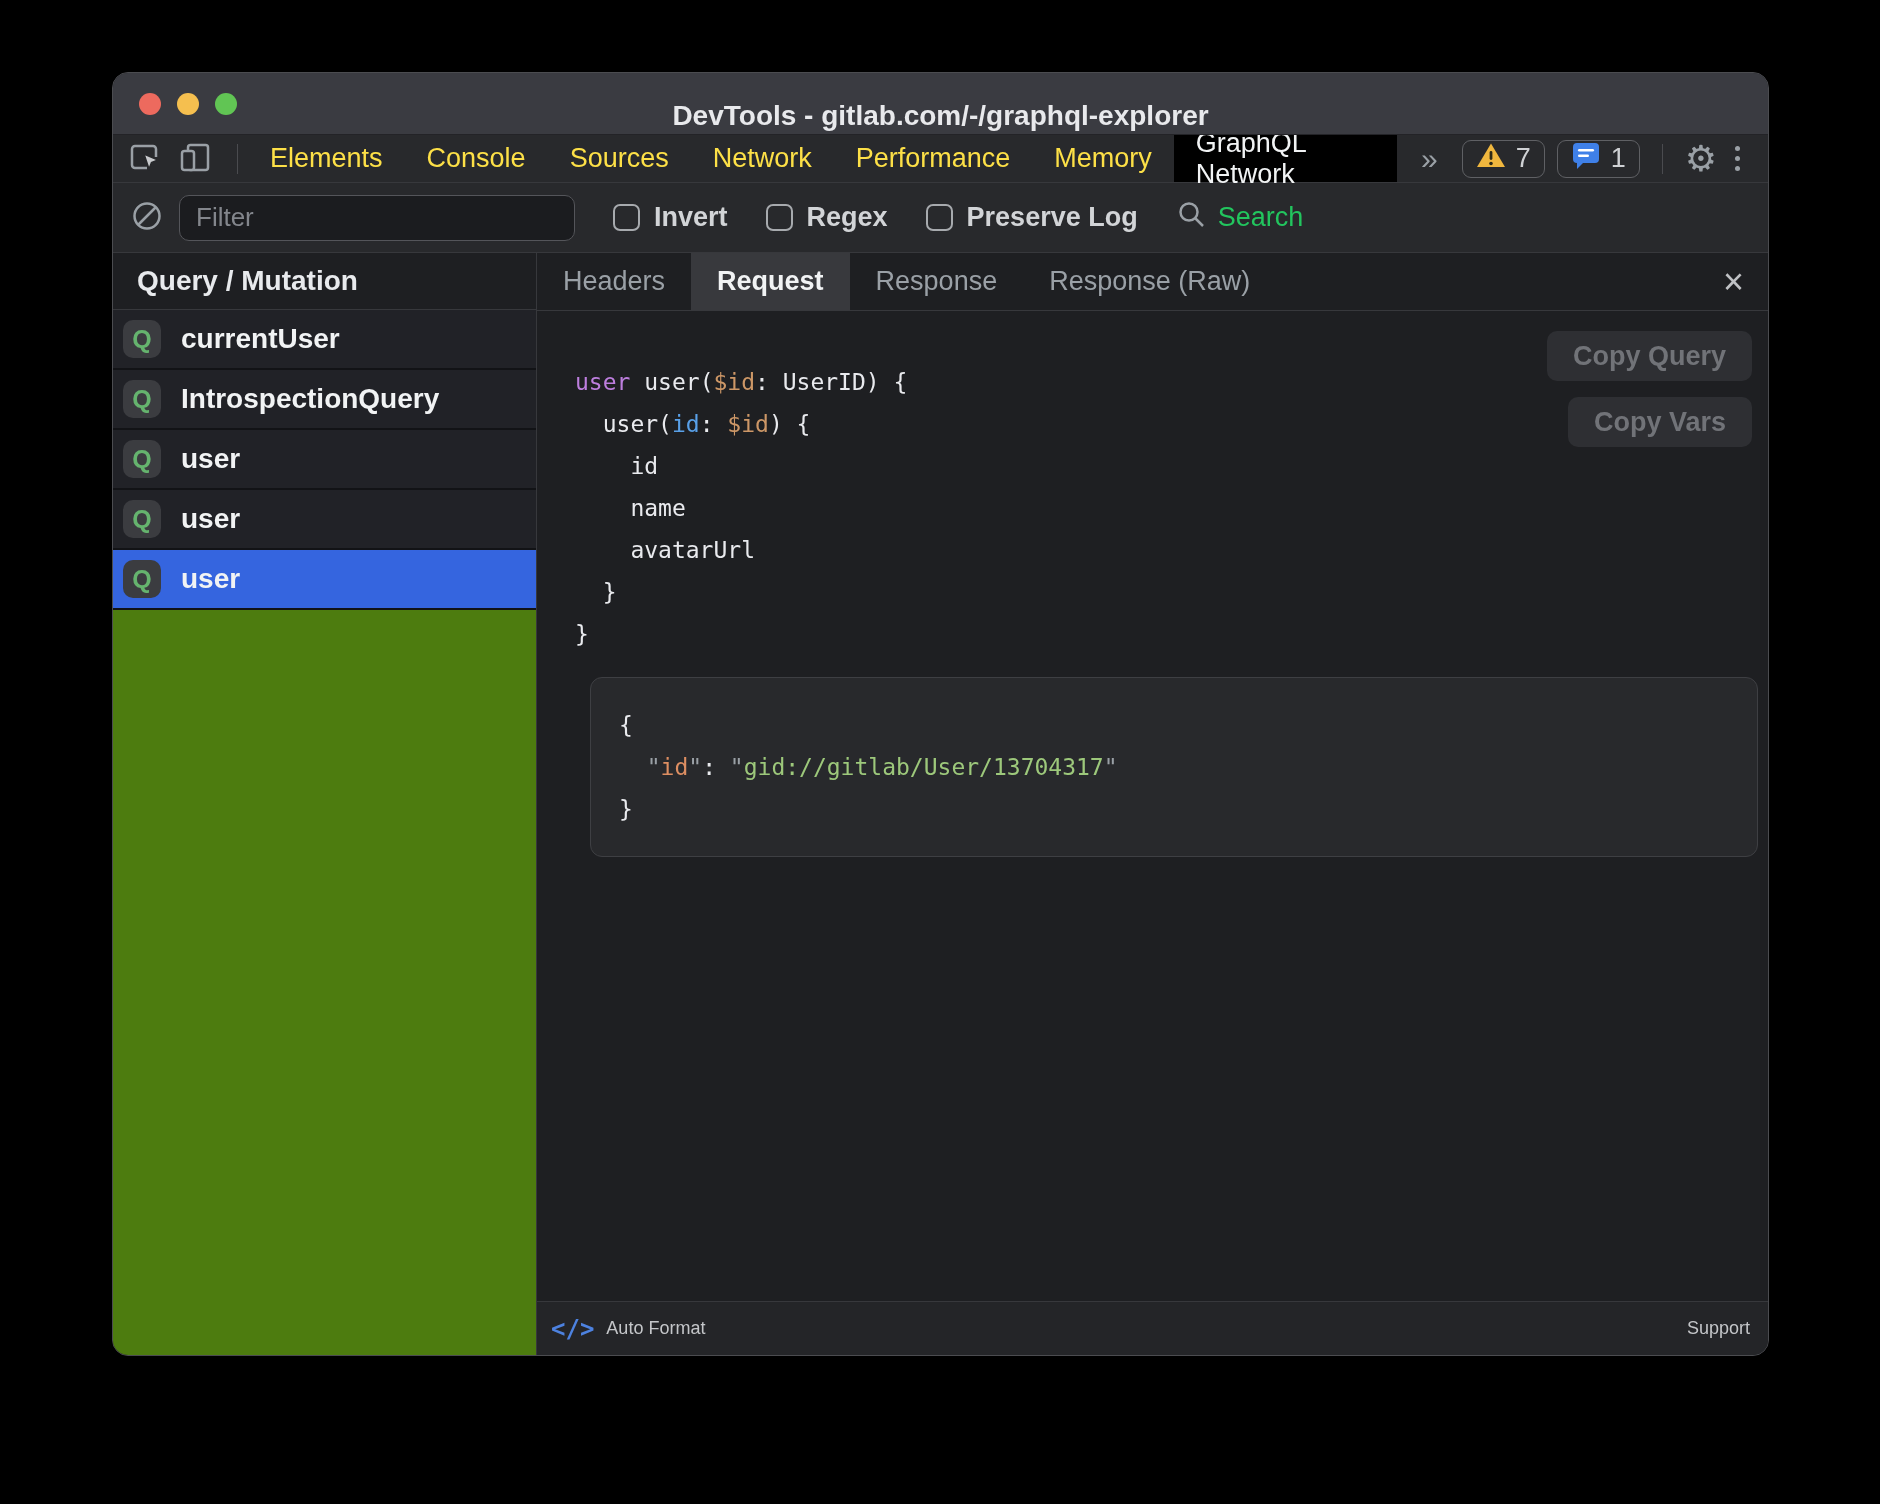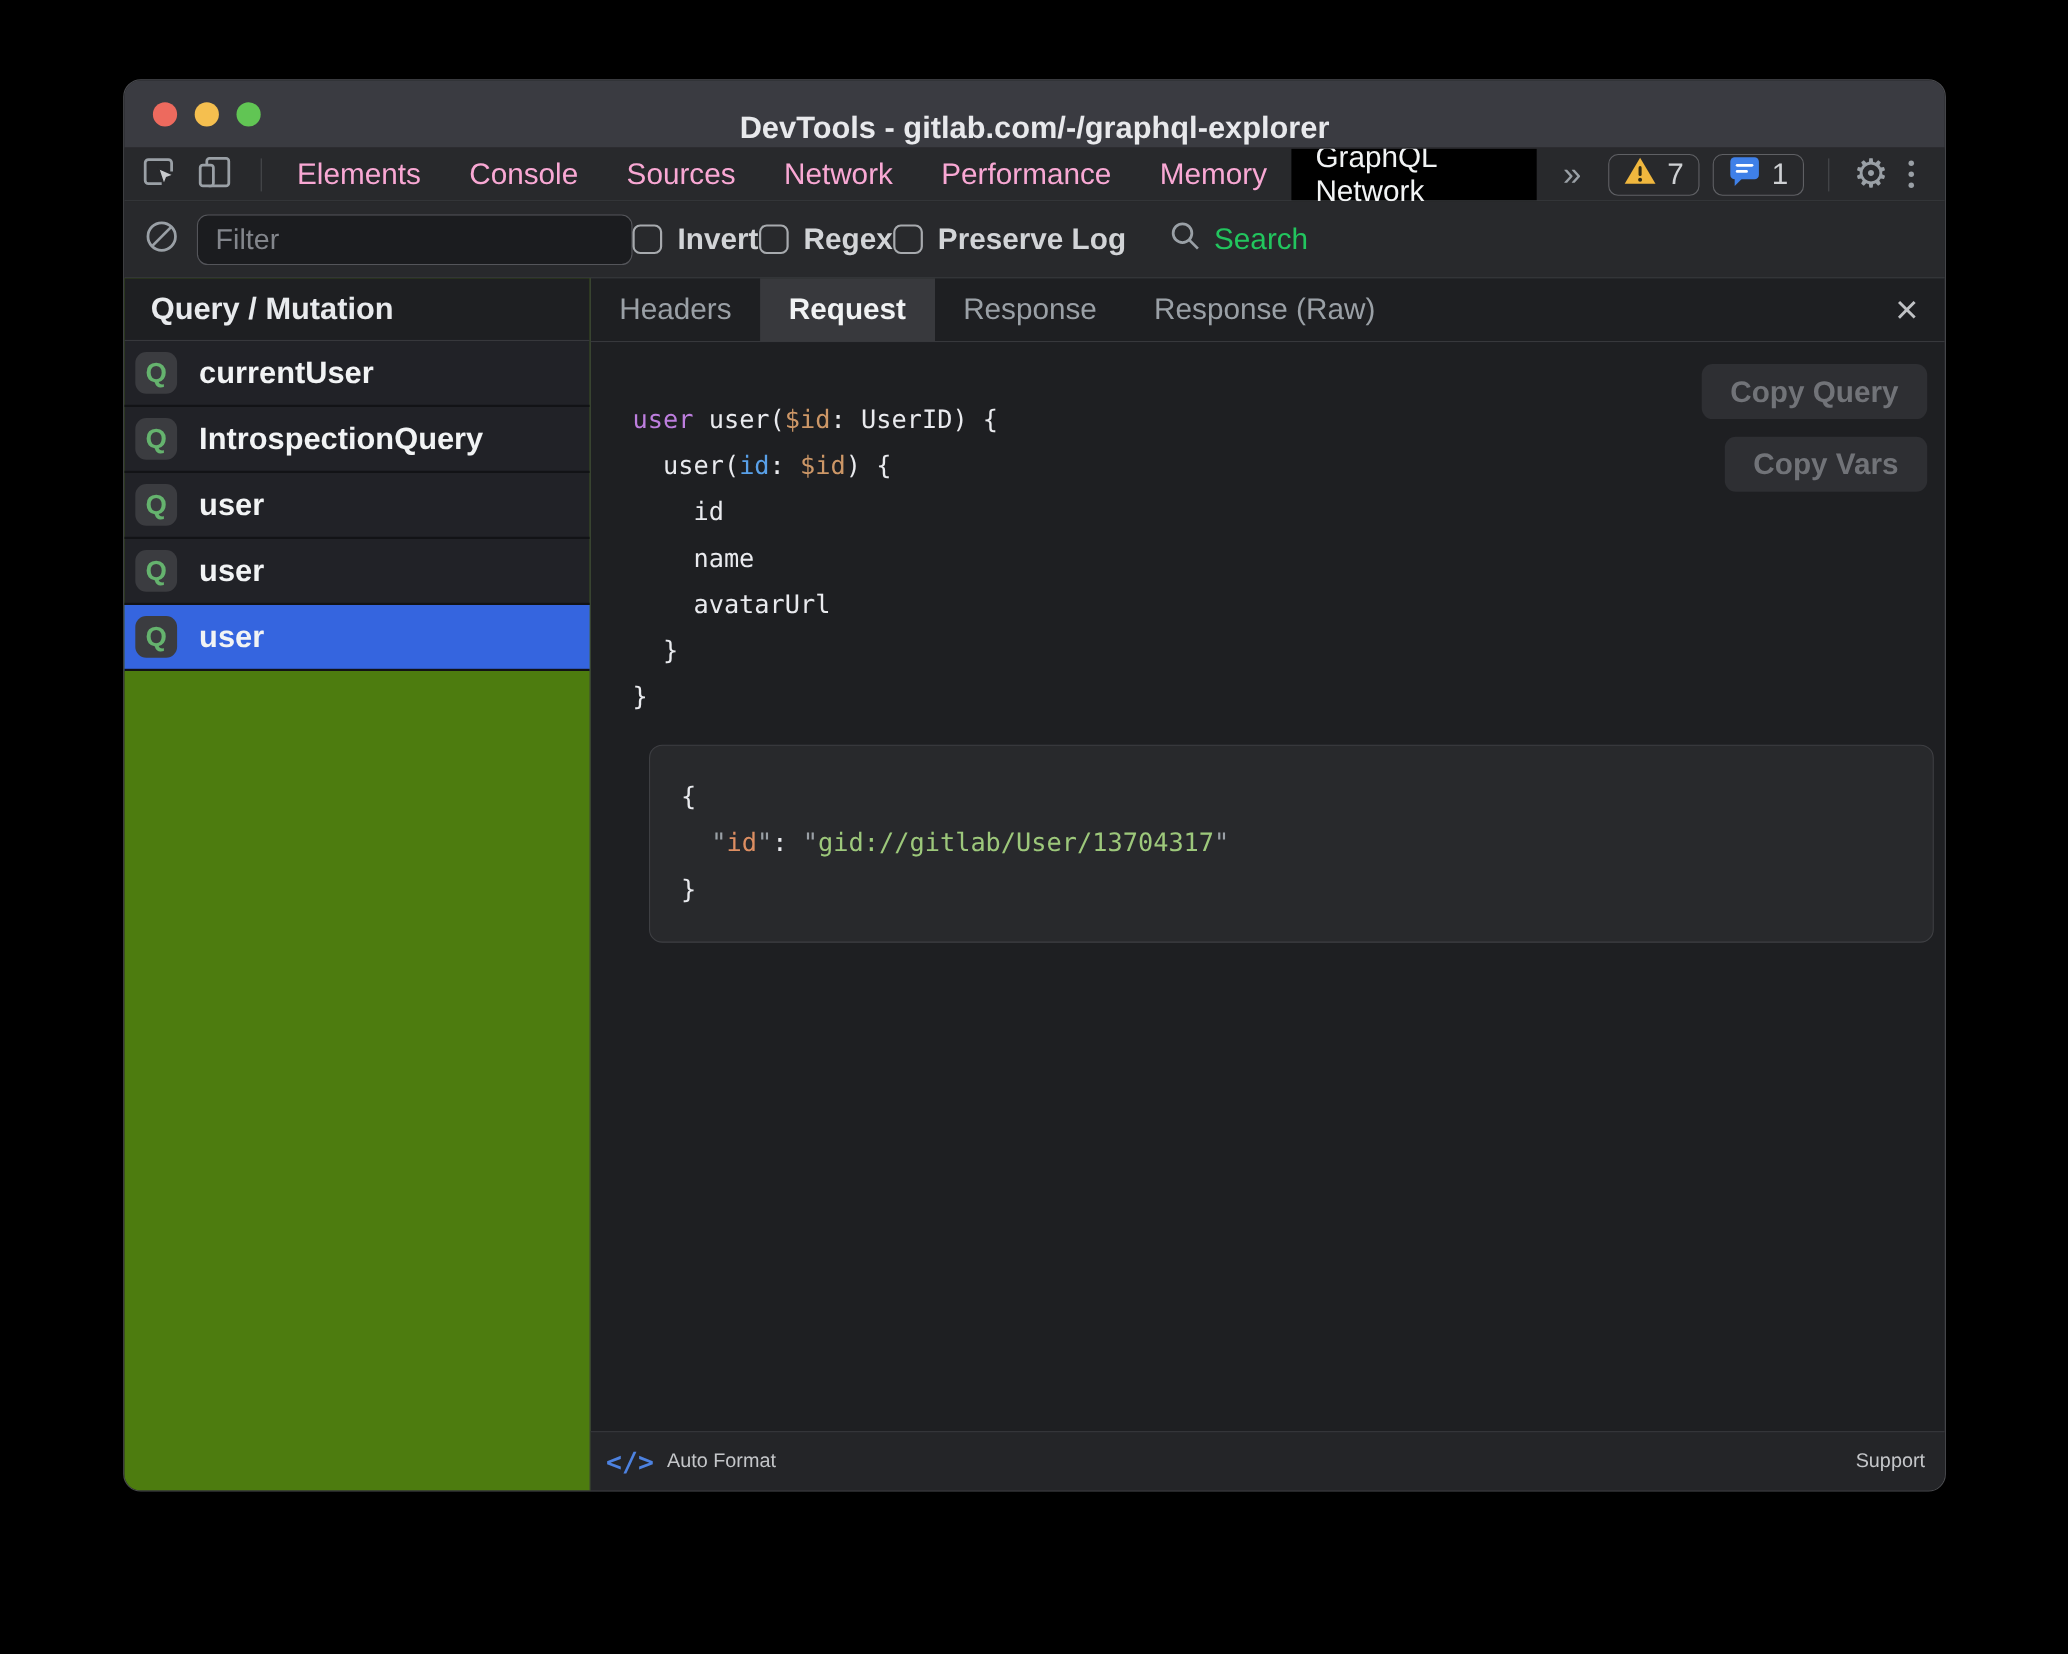--- a/index.html
+++ b/index.html
@@ -17,40 +17,40 @@
   .light { width:22px; height:22px; border-radius:50%; }
   .win-title { position:absolute; left:0; right:0; text-align:center;
                color:#e8e9ec; font-size:28px; font-weight:bold;margin-top:24px; }
 
   
   .toolbar { height:48px; flex:0 0 48px; background:#28292c; border-bottom:1px solid #37383c;
              display:flex; align-items:stretch; }
   .tool-icons { display:flex; align-items:center; padding-left:14px; gap:14px; }
   .vsep { width:1px; height:30px; background:#4a4b4f; align-self:center; margin:0 10px; }
   .tb-tab { display:flex; align-items:center; padding:0 22px; font-size:27px;
-            color:#f9a8d4; cursor:default; }
+            color:#fde047; cursor:default; }
   .tb-tab.active { background:#000; color:#f1f3f4; }
   .chevron { display:flex; align-items:center; padding:0 24px; font-size:30px; color:#9aa0a6; }
   .tb-right { margin-left:auto; display:flex; align-items:center; gap:12px; padding-right:22px; }
   .badge { display:flex; align-items:center; gap:10px; height:38px; padding:0 13px;
            border:1.5px solid #5f6064; border-radius:9px; color:#cfd1d4; font-size:27px; }
   .gear { font-size:36px; color:#9aa0a6; line-height:1;
           font-family:"DejaVu Sans", sans-serif; }
   .dots { display:flex; flex-direction:column; gap:5px; padding:0 6px; }
   .dots i { width:5px; height:5px; border-radius:50%; background:#9aa0a6; }
 
   
   .filterbar { height:70px; flex:0 0 70px; background:#28292c; border-bottom:1px solid #37383c;
                display:flex; align-items:center; padding-left:18px; }
   .filter-input { width:396px; height:46px; margin-left:16px; background:#1b1c1f;
                   border:1.5px solid #54555a; border-radius:10px; color:#d5d7da;
                   font-size:26px; padding:0 16px; outline:none;
                   font-family:"Liberation Sans", sans-serif; }
   .filter-input::placeholder { color:#83868c; }
-  .check { display:flex; align-items:center; gap:14px; 
+  .check { display:flex; align-items:center; gap:14px; margin-left:38px;
            font-size:27px; font-weight:600; color:#d2d4d7; }
   .cb { width:27px; height:27px; border:2.5px solid #a7aaae; border-radius:7px; }
   .search-group { display:flex; align-items:center; gap:12px; margin-left:38px;
                   font-size:27px; font-weight:400; color:#22c55e;text-align:center; }
 
   
   .main { flex:1; display:flex; min-height:0; }
   .sidebar { width:424px; flex:0 0 424px; background:#4d7c0f; border-right:1px solid #37383c;
              display:flex; flex-direction:column; }
   .sb-header { height:57px; flex:0 0 57px; display:flex; align-items:center; padding-left:24px;

